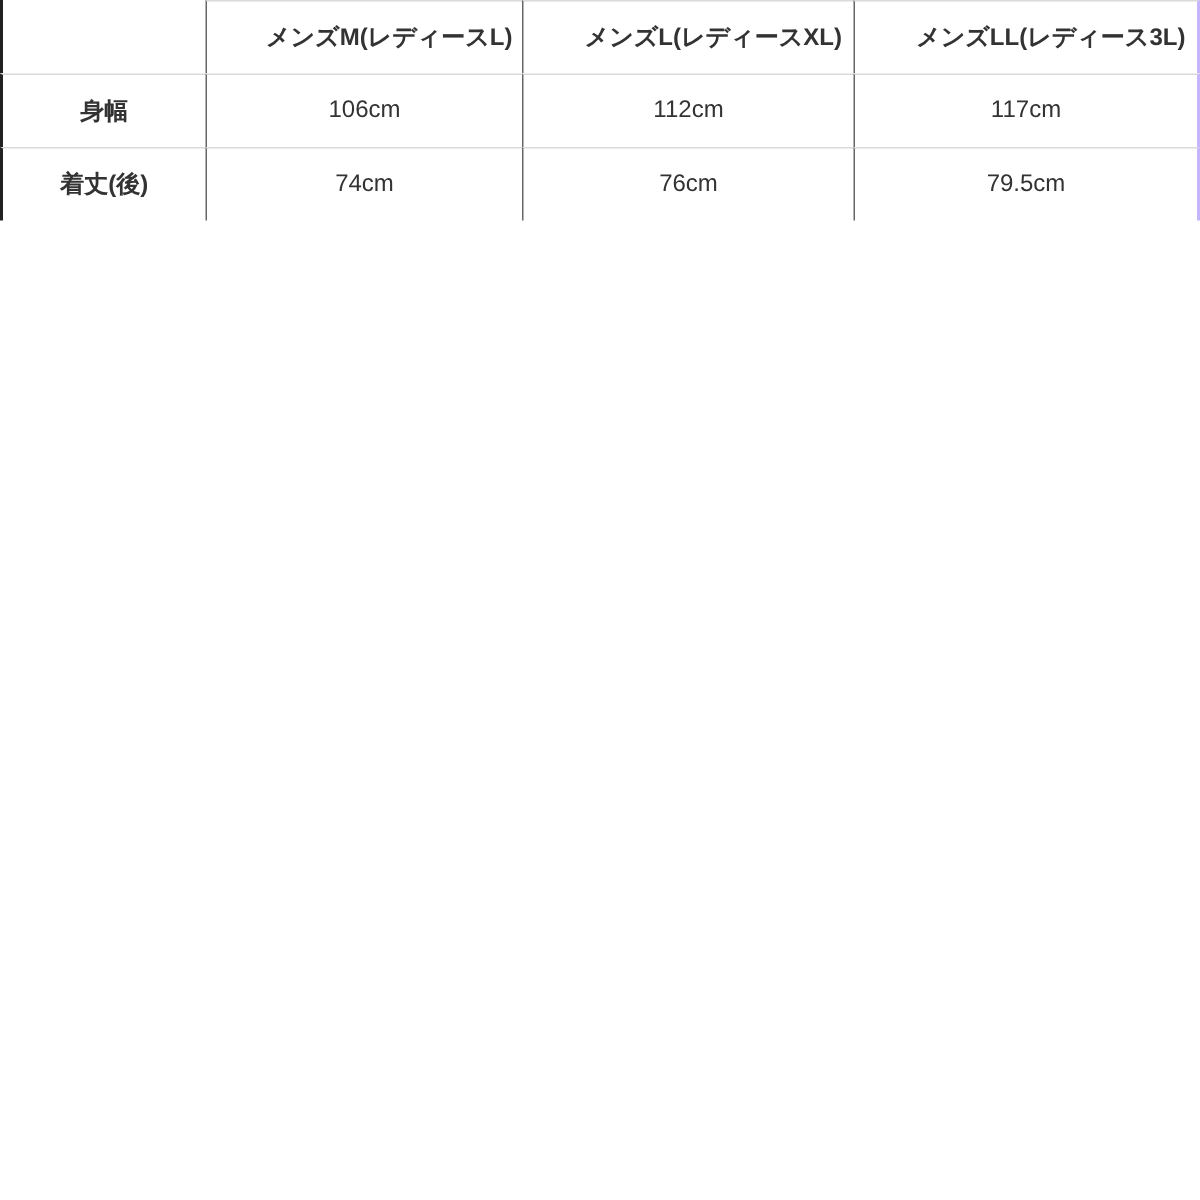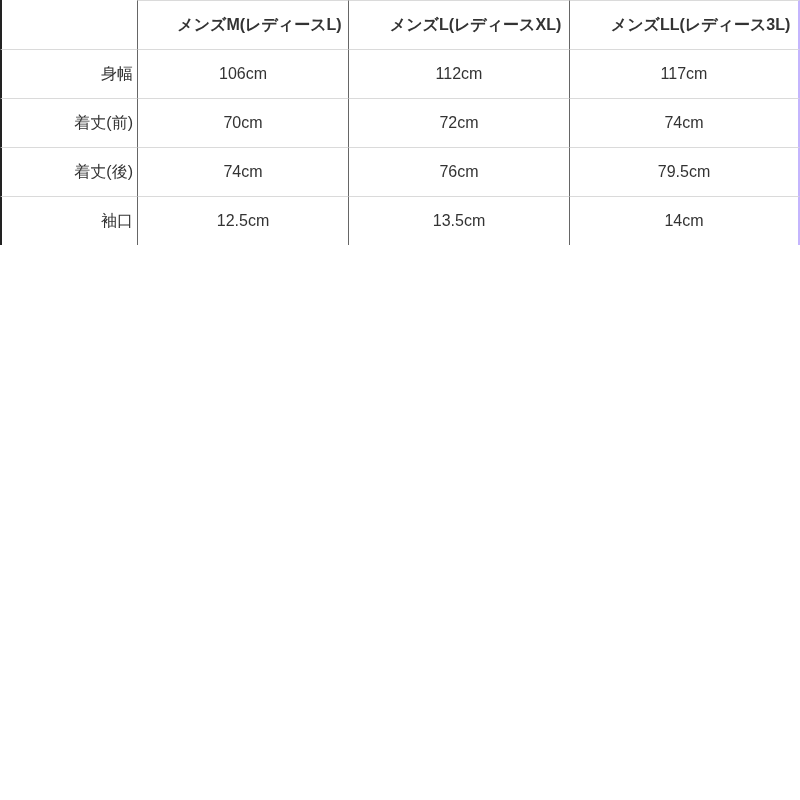--- a/index.html
+++ b/index.html
@@ -40,22 +40,21 @@
   table.size-chart thead th {
     font-weight: bold;
     padding-left: 37px;
   }
   
   table.size-chart th.corner {
     border-top: none;
   }
   
   table.size-chart th.rowlabel {
-    font-weight: normal;
-    text-align: right;
+    font-weight: bold;
   }
   
   table.size-chart .col-first {
     border-left: 2px solid #222222;
   }
   table.size-chart .col-last {
     border-right: 2px solid #c4b5fd;
   }
   table.size-chart tr.row-last th,
   table.size-chart tr.row-last td {
@@ -82,32 +81,20 @@
       </tr>
     </thead>
     <tbody>
       <tr>
         <th class="rowlabel col-first">身幅</th>
         <td>106cm</td>
         <td>112cm</td>
         <td class="col-last">117cm</td>
       </tr>
       <tr>
-        <th class="rowlabel col-first">着丈(前)</th>
-        <td>70cm</td>
-        <td>72cm</td>
-        <td class="col-last">74cm</td>
-      </tr>
-      <tr>
         <th class="rowlabel col-first">着丈(後)</th>
         <td>74cm</td>
         <td>76cm</td>
         <td class="col-last">79.5cm</td>
-      </tr>
-      <tr>
-        <th class="rowlabel col-first">袖口</th>
-        <td>12.5cm</td>
-        <td>13.5cm</td>
-        <td class="col-last">14cm</td>
       </tr>
     </tbody>
   </table>
 </div>
 
 </body></html>

